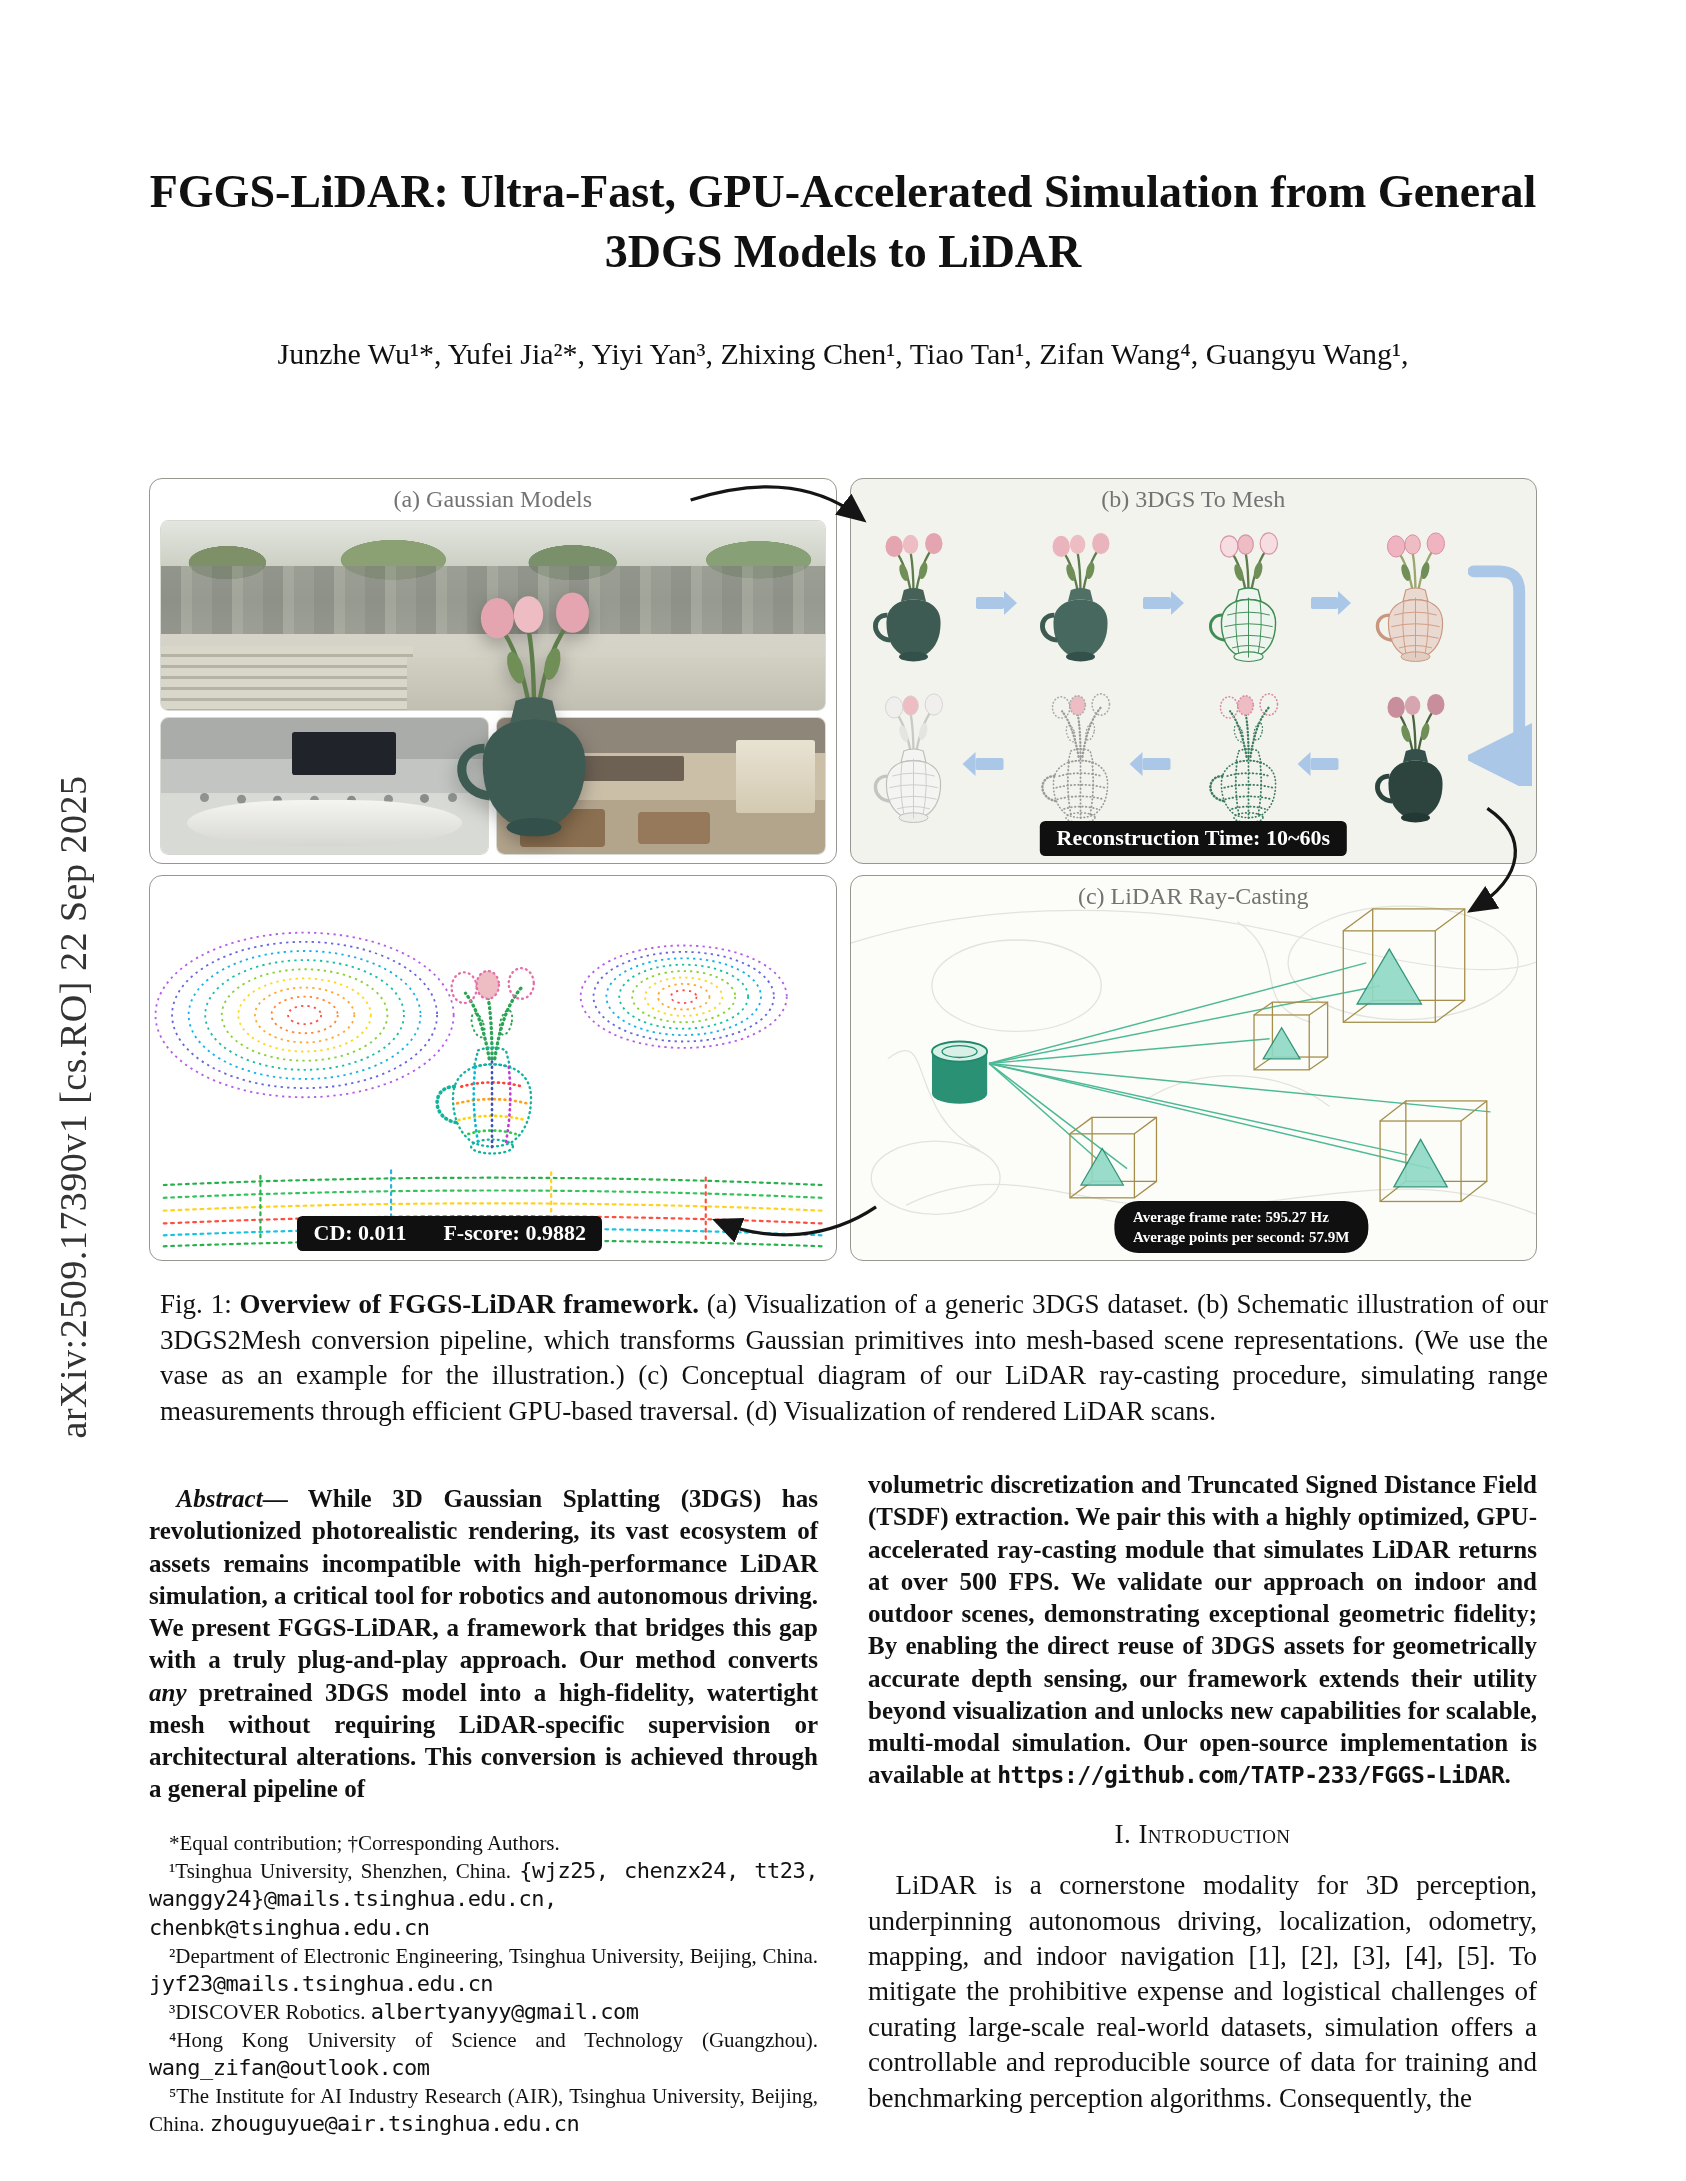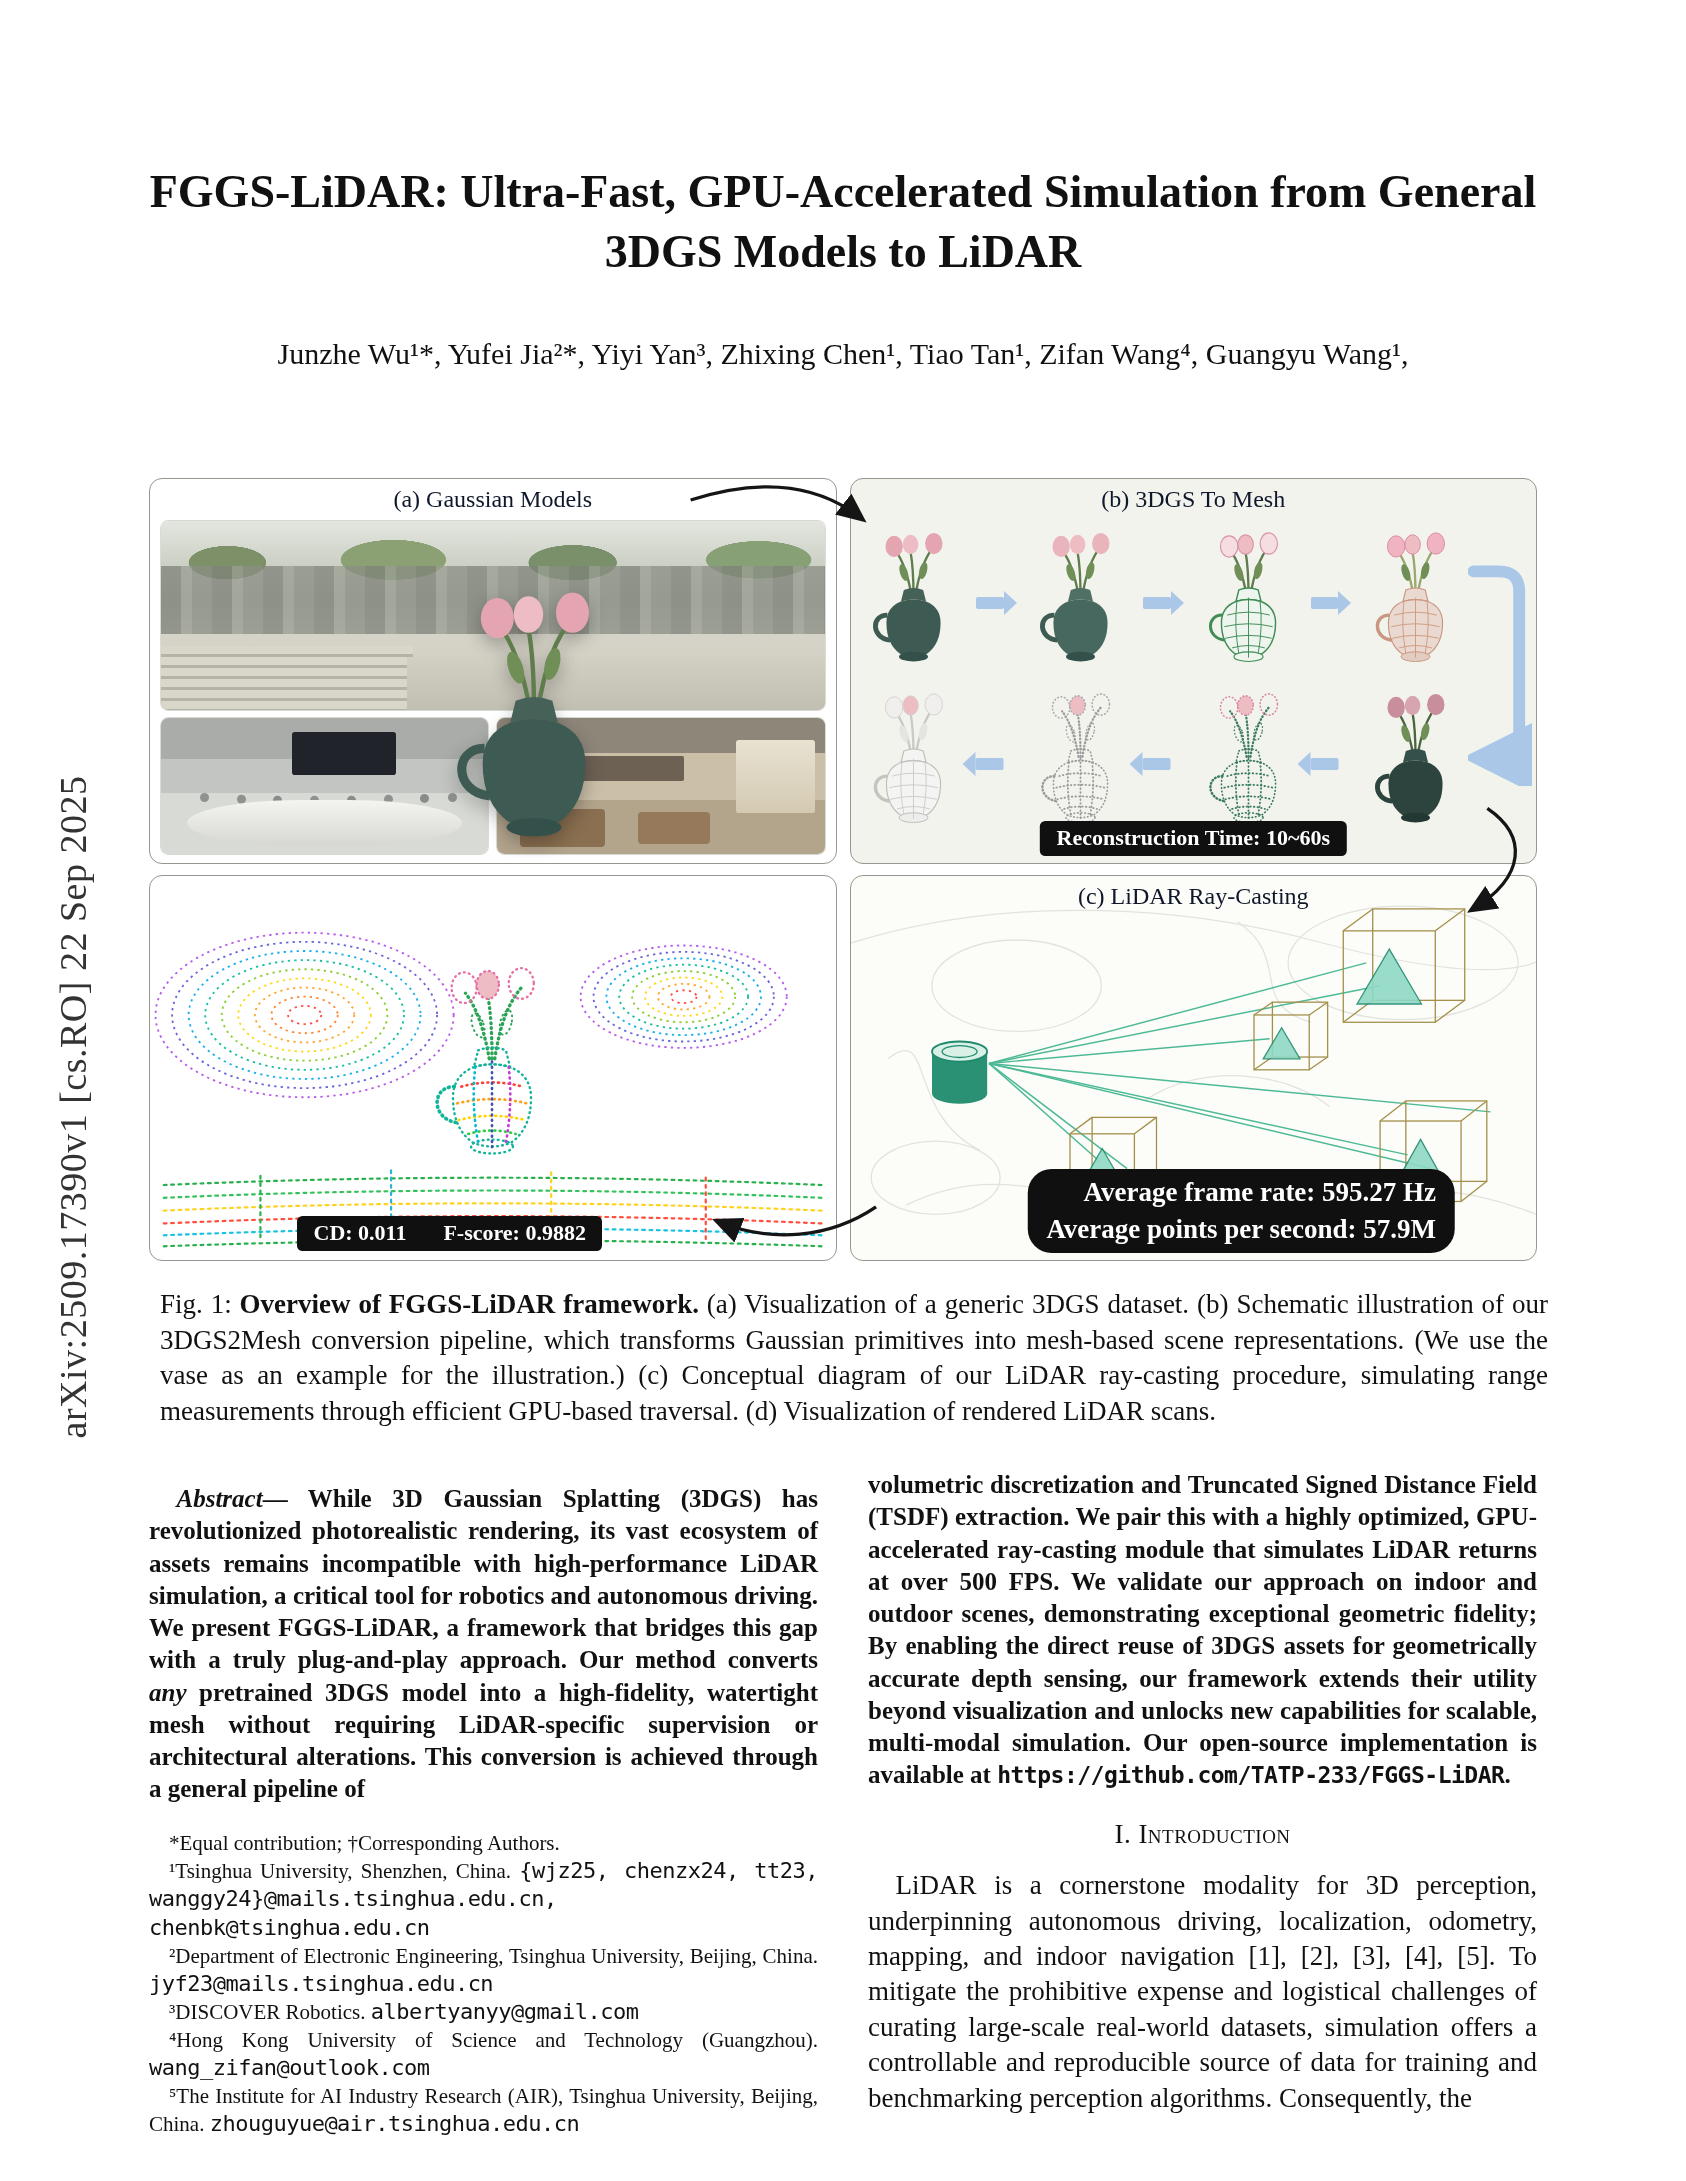--- a/index.html
+++ b/index.html
@@ -16,24 +16,24 @@
          font-size:46px;font-weight:700;line-height:1.3;}
   .authors{position:absolute;left:149px;top:332px;width:1388px;text-align:center;
            font-size:30px;line-height:1.45;}
 
   
   .fig{position:absolute;left:149px;top:478px;width:1388px;height:782px;
        display:grid;grid-template-columns:1fr 1fr;grid-template-rows:386px 386px;gap:11px 13px;}
   .panel{position:relative;border:1.8px solid #979790;border-radius:13px;overflow:hidden;background:#fff;}
   .panel-b{background:#f3f3ee;}
   .panel-c{background:#fcfcf8;}
-  .plabel{position:absolute;top:7.3px;left:0;right:0;text-align:center;font-size:24px;color:#0f172a;z-index:4;}
+  .plabel{position:absolute;top:7.3px;left:0;right:0;text-align:center;font-size:24px;color:#737373;z-index:4;}
   .badge{position:absolute;background:#101010;color:#fff;font-weight:700;font-size:22px;
          padding:4.6px 16.5px;border-radius:5.5px;white-space:nowrap;z-index:5;}
-  .badge.two{font-size:27px;line-height:1.35;text-align:right;padding:5.5px 18.4px;border-radius:24px;}
+  .badge.two{font-size:15px;line-height:1.35;text-align:left;padding:5.5px 18.4px;border-radius:24px;}
 
   
   .photo{position:absolute;border-radius:7.3px;overflow:hidden;box-shadow:0 0 0 0.9px #d8d8d2;}
   .plaza{left:11px;top:42px;right:11px;height:189px;
          background:linear-gradient(180deg,#e3e6df 0%,#cdd1c6 22%,#b9bdb2 42%,#d6d3c8 60%,#cfccc0 100%);}
   .pl-trees{position:absolute;left:0;right:0;top:4%;height:30%;
      background:radial-gradient(ellipse 64px 27.5px at 10% 60%,#7d9068 60%,transparent 61%),
                 radial-gradient(ellipse 87px 33px at 35% 55%,#8ba173 60%,transparent 61%),
                 radial-gradient(ellipse 73px 29px at 62% 60%,#79906a 60%,transparent 61%),
                 radial-gradient(ellipse 87px 31px at 90% 55%,#87a076 60%,transparent 61%);}

